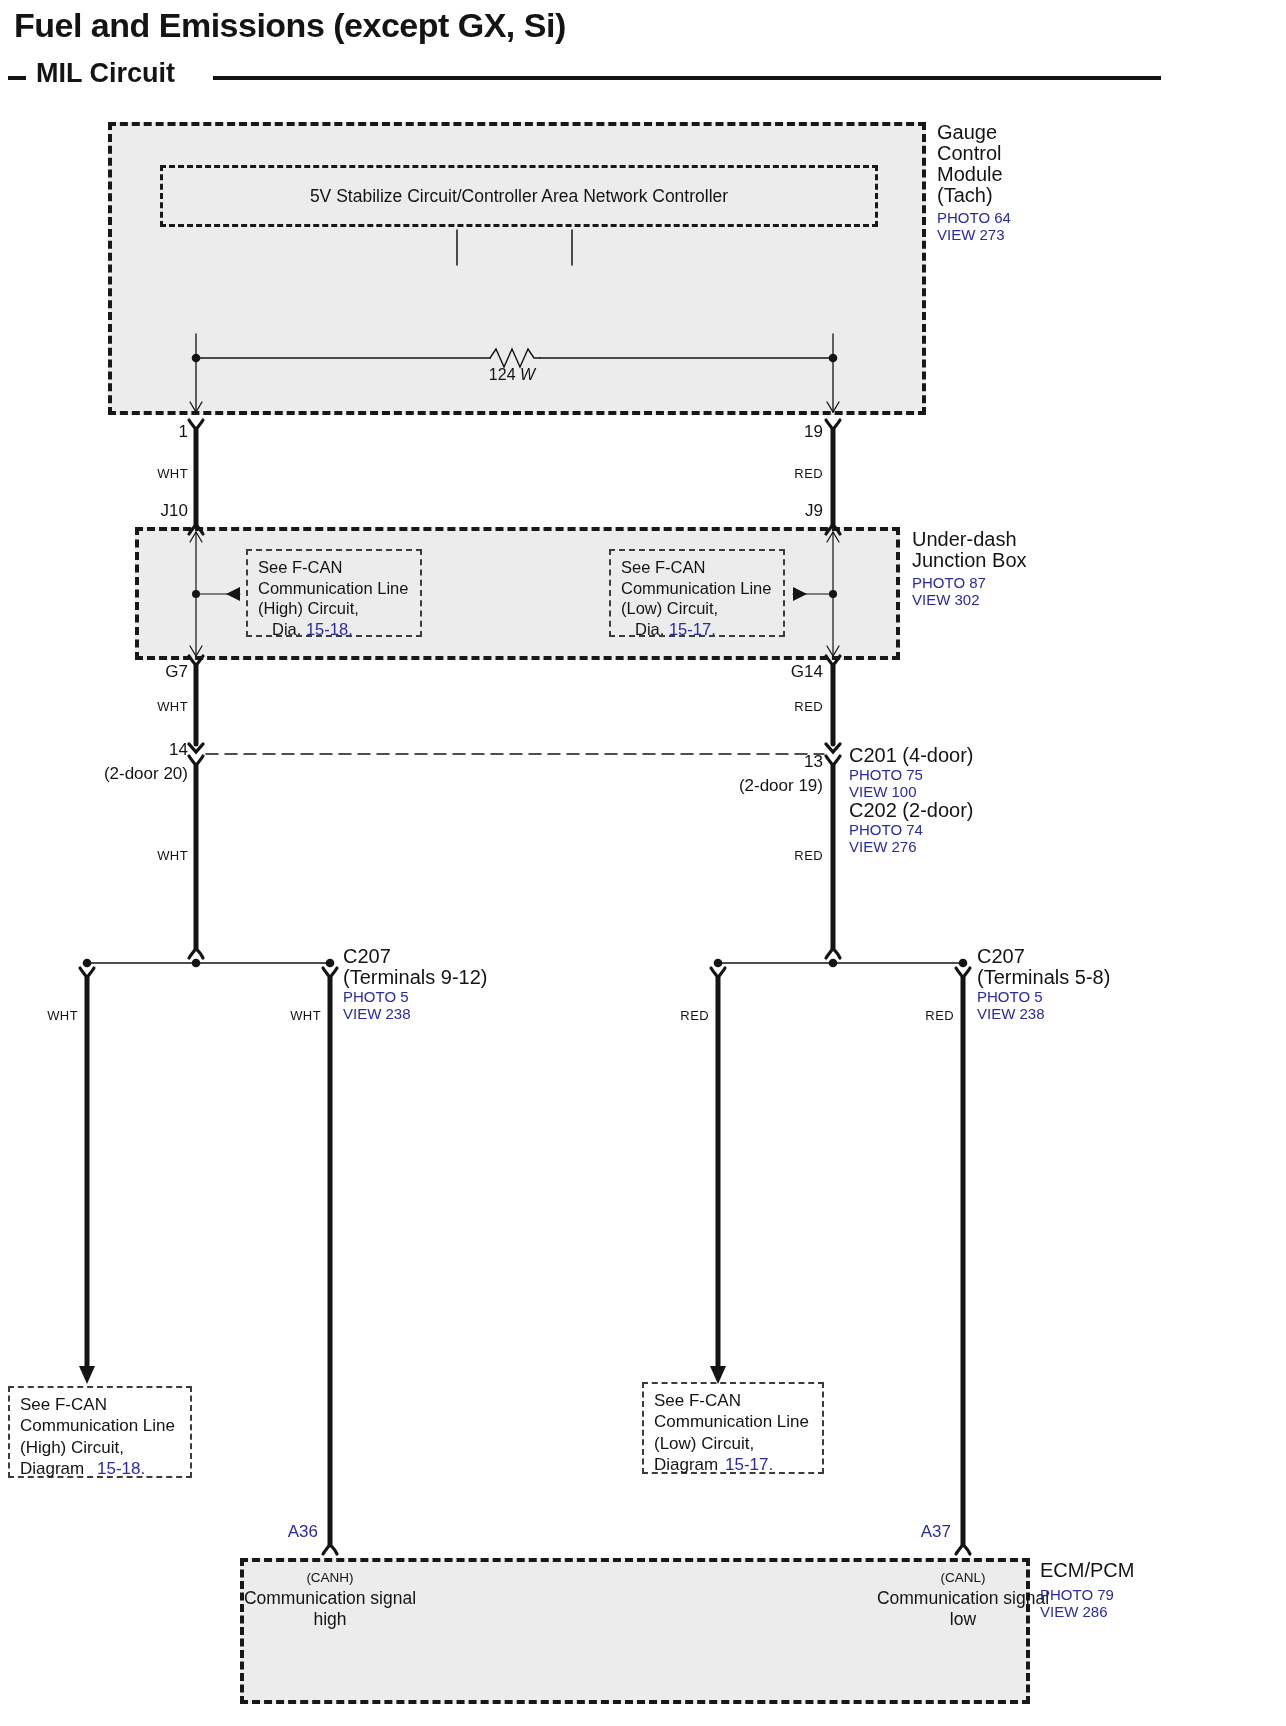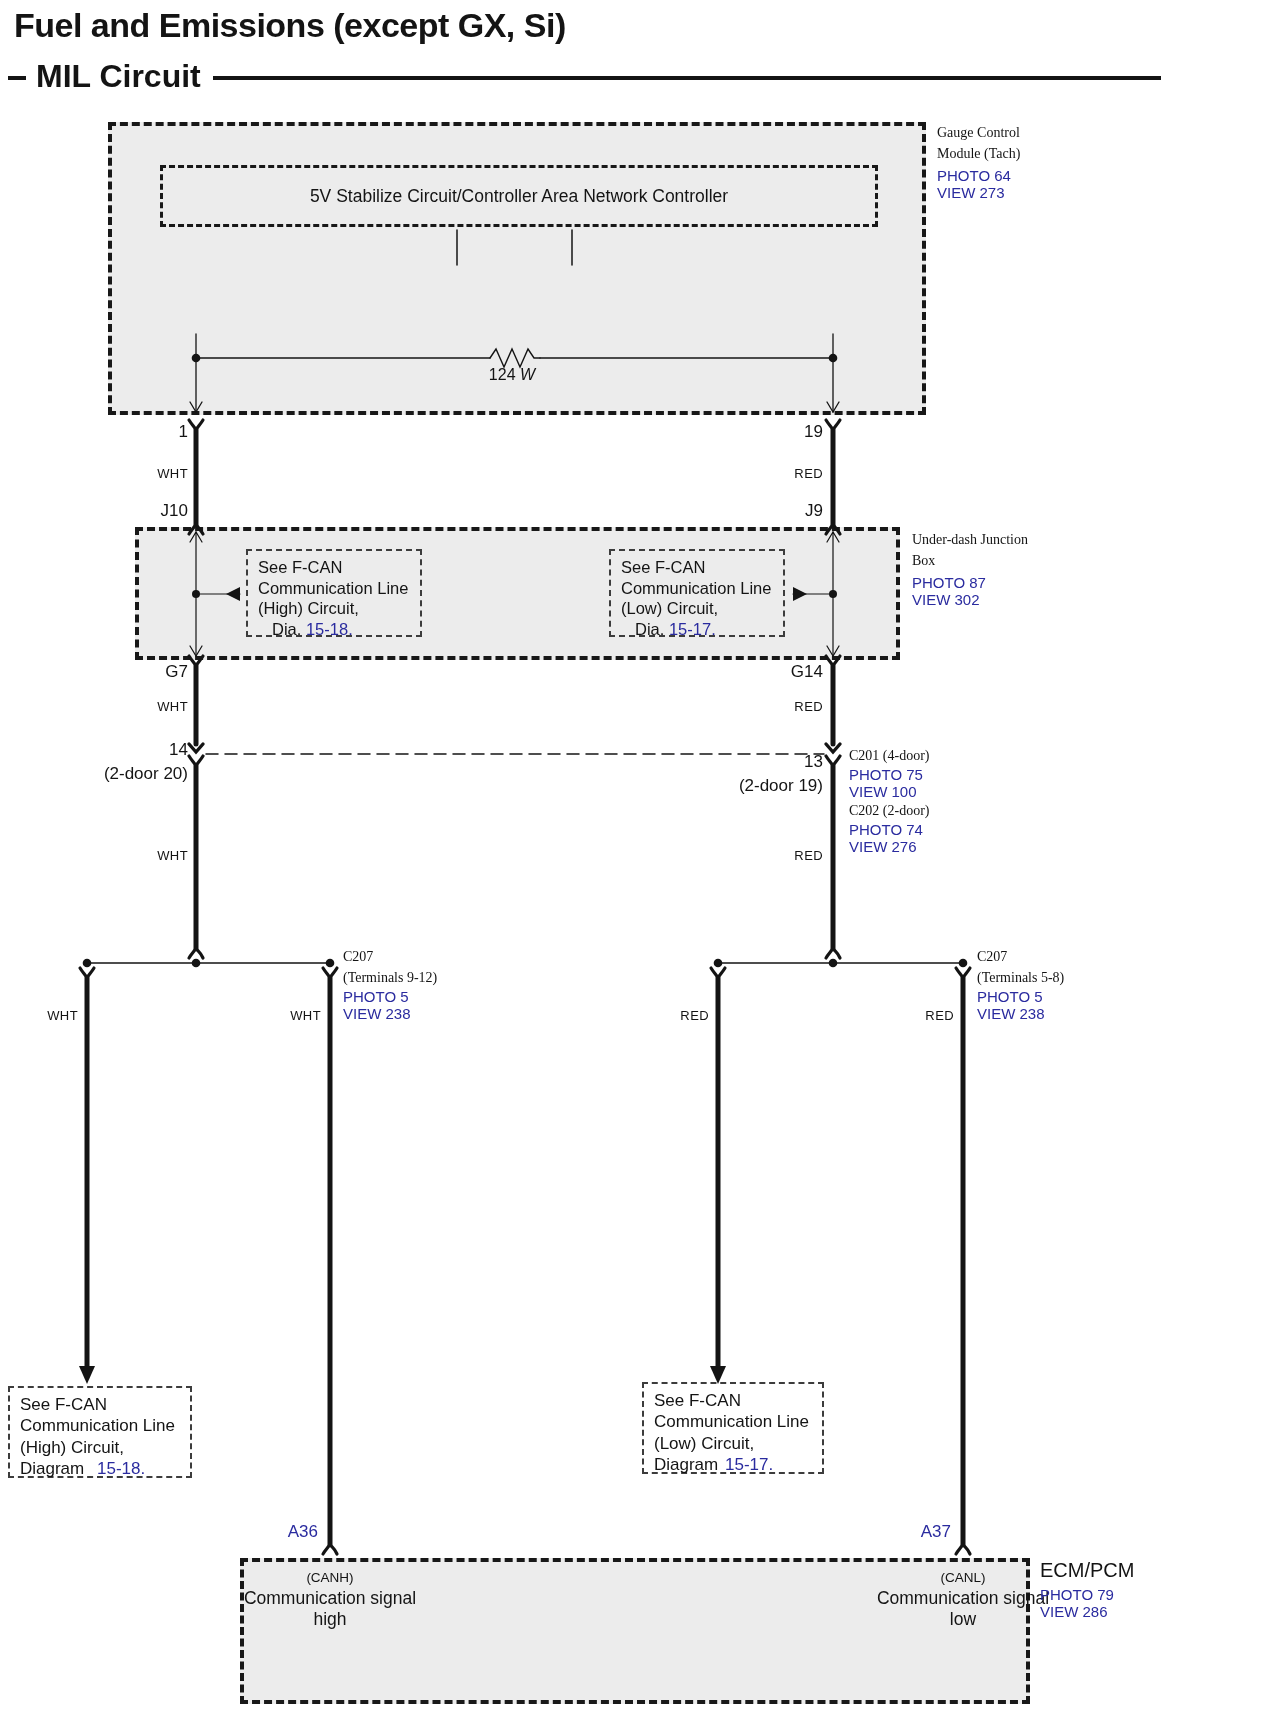--- a/index.html
+++ b/index.html
@@ -13,23 +13,23 @@
 .note{ position:absolute; border:2px dashed #3c3c3c; padding:6px 10px; font-size:16.5px; line-height:1.25; z-index:4; }
 .txt{ position:absolute; z-index:5; }
 .t17{ font-size:17.5px; line-height:1.2; }
 .t20{ font-size:20px; line-height:1.2; }
 .pin{ font-size:17px; }
 .wcol{ font-size:13px; letter-spacing:.4px; }
 .right{ text-align:right; }
 .center{ text-align:center; }
 .link{ color:var(--link); }
 .l15{ font-size:15px; line-height:17px; }
-.stack .nm{ font-size:14px; line-height:21px;font-family:Liberation Serif, serif; }
+.stack .nm{ font-size:20px; line-height:21px; }
 .title{ font-size:34px; font-weight:700; letter-spacing:-.5px; }
-.subtitle{ font-size:32px; font-weight:700; }
+.subtitle{ font-size:27px; font-weight:700; }
 .rule{ position:absolute; background:#141414; z-index:5; }
 .it{ font-style:italic; }
 </style>
 </head>
 <body>
 
 <div class="canvas">
 
   <div class="txt title" style="left:14px; top:6px;">Fuel and Emissions (except GX, Si)</div>
   <div class="rule" style="left:8px; top:76px; width:18px; height:4px;"></div>

